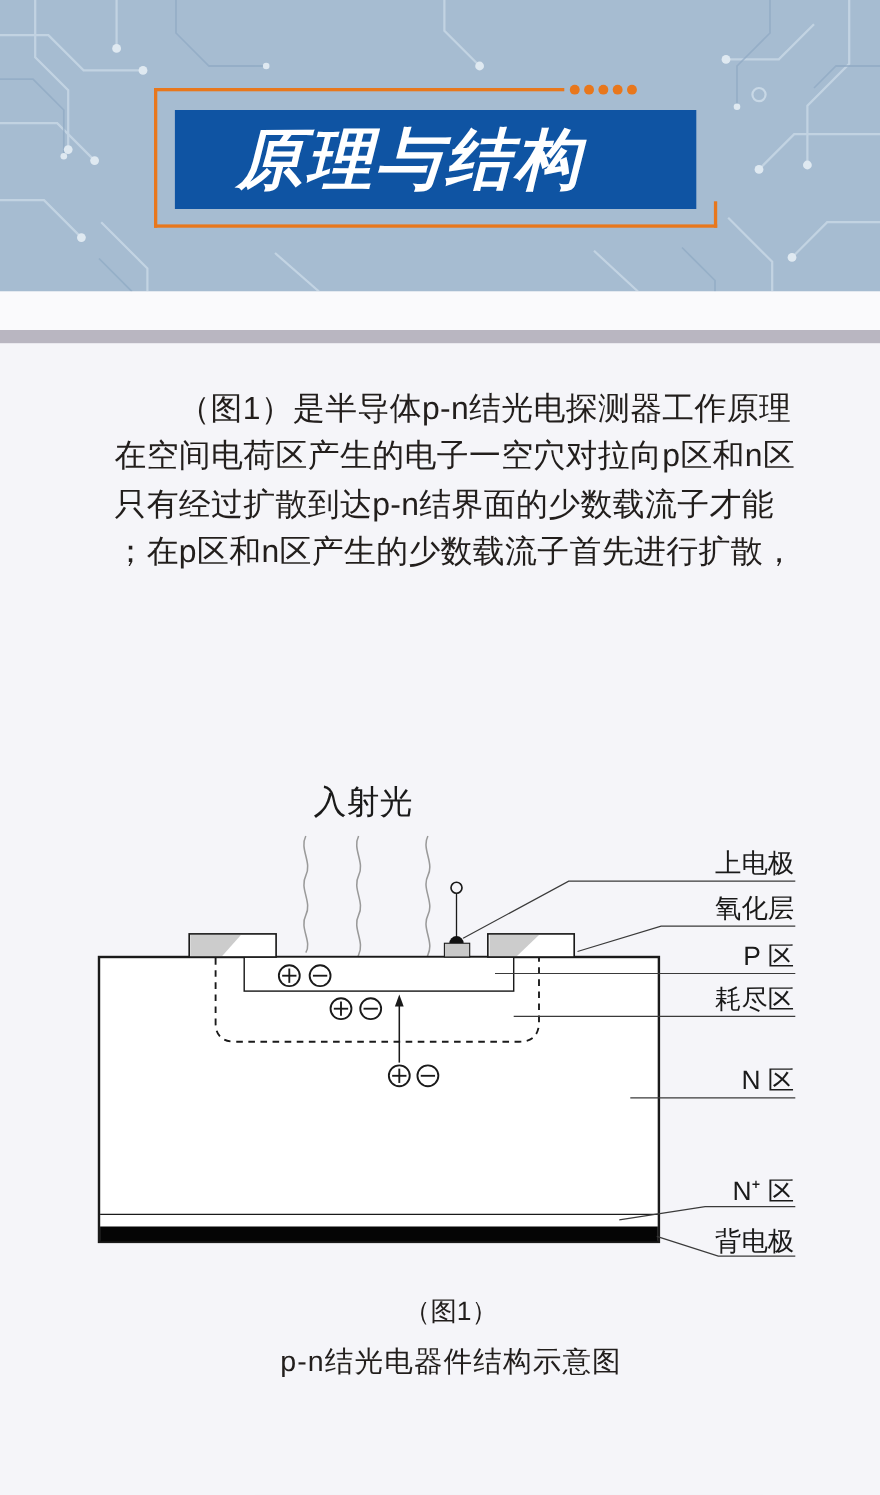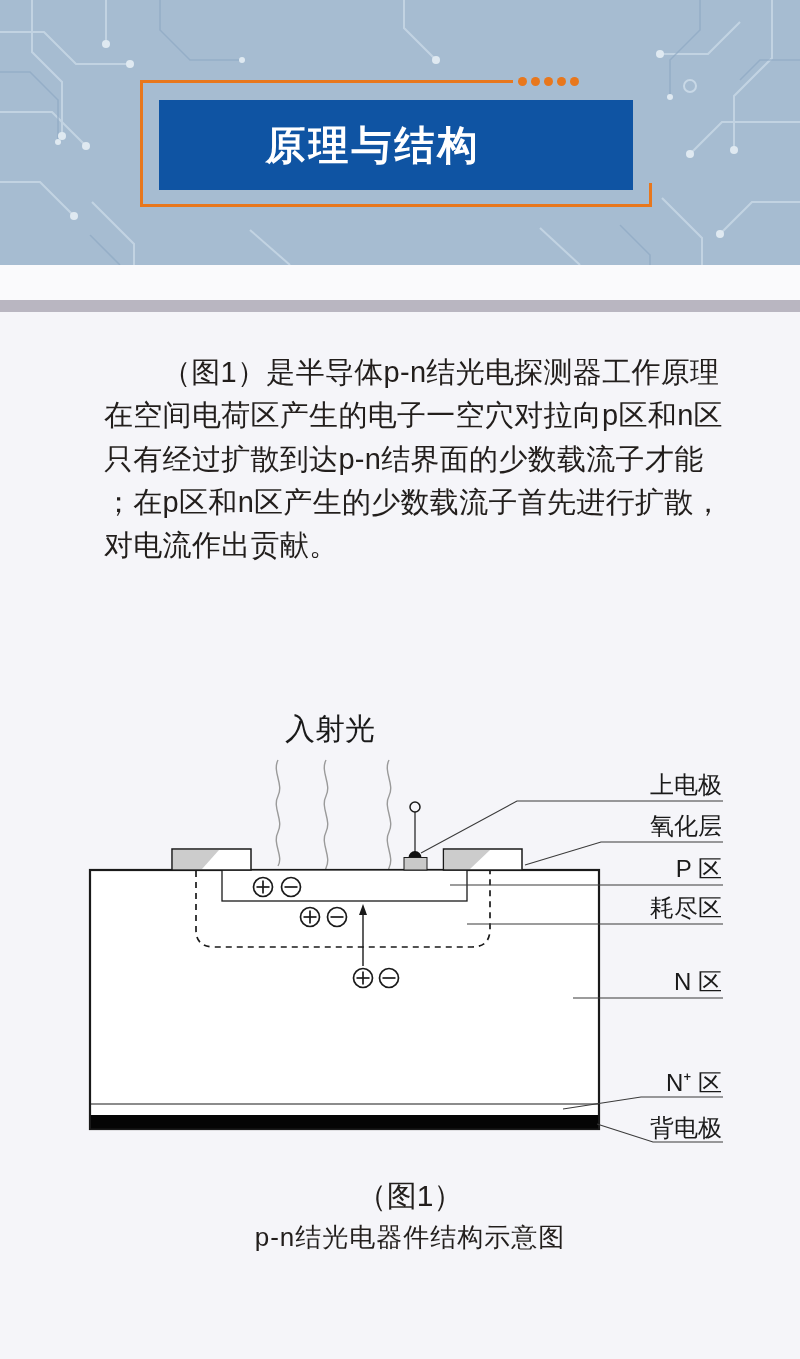--- a/index.html
+++ b/index.html
@@ -17,39 +17,39 @@
   #frame-left   { left:140px; top:80px;  width:3px;  height:127px; }
   #frame-bottom { left:140px; top:204px; width:512px; height:3px; }
   #frame-stub   { left:649px; top:183px; width:3px;  height:24px; }
   .dot { position:absolute; width:9px; height:9px; border-radius:50%; background:#e8771c; top:77px; }
   #banner {
     position:absolute; left:159px; top:100px; width:474px; height:90px;
     background:#0f54a3; display:flex; align-items:center; justify-content:center;
     padding-right:46px;
   }
   #banner h1 {
-    color:#ffffff; font-size:40px; font-weight:bold; letter-spacing:3px;
-    font-family:"Liberation Sans", sans-serif; white-space:nowrap;
+    color:#ffffff; font-size:60px; font-weight:bold; letter-spacing:3px;
+    font-family:"Liberation Sans", sans-serif; white-space:nowrap;font-style:italic;
   }
   
   #strip { position:absolute; left:0; top:265px; width:800px; height:35px; background:#fafafc; }
   #band  { position:absolute; left:0; top:300px; width:800px; height:12px; background:#b9b6c1; }
   
   #paragraph {
     position:absolute; left:88px; top:351px; width:640px;
     font-size:29px; line-height:43.3px; color:#221e1c; letter-spacing:0.3px;
   }
   #paragraph .pline { white-space:nowrap;margin-left:16px; }
   #paragraph .pline.indent { text-indent:2em; }
   
   #diagram { position:absolute; left:0; top:690px; width:800px; height:470px; }
   #diagram text { font-family:"Liberation Sans", sans-serif; fill:#1a1a1a; }
   
   .caption { position:absolute; left:20px; width:780px; text-align:center; color:#221e1c; }
-  #caption1 { top:1176px; font-size:30px; }
+  #caption1 { top:1176px; font-size:24px; }
   #caption2 { top:1220px; font-size:26px; letter-spacing:1px; }
 </style>
 </head>
 <body>
 
 <div id="page">
 
   <div id="header">
     <svg width="800" height="265" viewBox="0 0 800 265">
       <g fill="none" stroke="#c8d8e6" stroke-width="2" opacity="0.85">
@@ -111,21 +111,20 @@
   </div>
 
   <div id="strip"></div>
   <div id="band"></div>
 
   <div id="paragraph">
     <div class="pline indent">（图1）是半导体p-n结光电探测器工作原理</div>
     <div class="pline">在空间电荷区产生的电子一空穴对拉向p区和n区</div>
     <div class="pline">只有经过扩散到达p-n结界面的少数载流子才能</div>
     <div class="pline">；在p区和n区产生的少数载流子首先进行扩散，</div>
-    <div class="pline">对电流作出贡献。</div>
   </div>
 
   <svg id="diagram" viewBox="0 690 800 470" width="800" height="470">
 
     <text x="330" y="739" text-anchor="middle" font-size="30">入射光</text>
 
     <g fill="none" stroke="#9a9a9a" stroke-width="1.4">
       <path d="M278,760 c-6,12 6,24 0,36 c-6,12 6,24 0,36 c-6,12 6,24 0,34"></path>
       <path d="M326,760 c-6,12 6,24 0,36 c-6,12 6,24 0,36 c-6,12 6,24 0,36 c-5,11 4,20 0,32"></path>
       <path d="M389,760 c-6,12 6,24 0,36 c-6,12 6,24 0,36 c-6,12 6,24 0,36 c-6,12 6,24 0,36 c-5,10 4,18 -1,54"></path>

